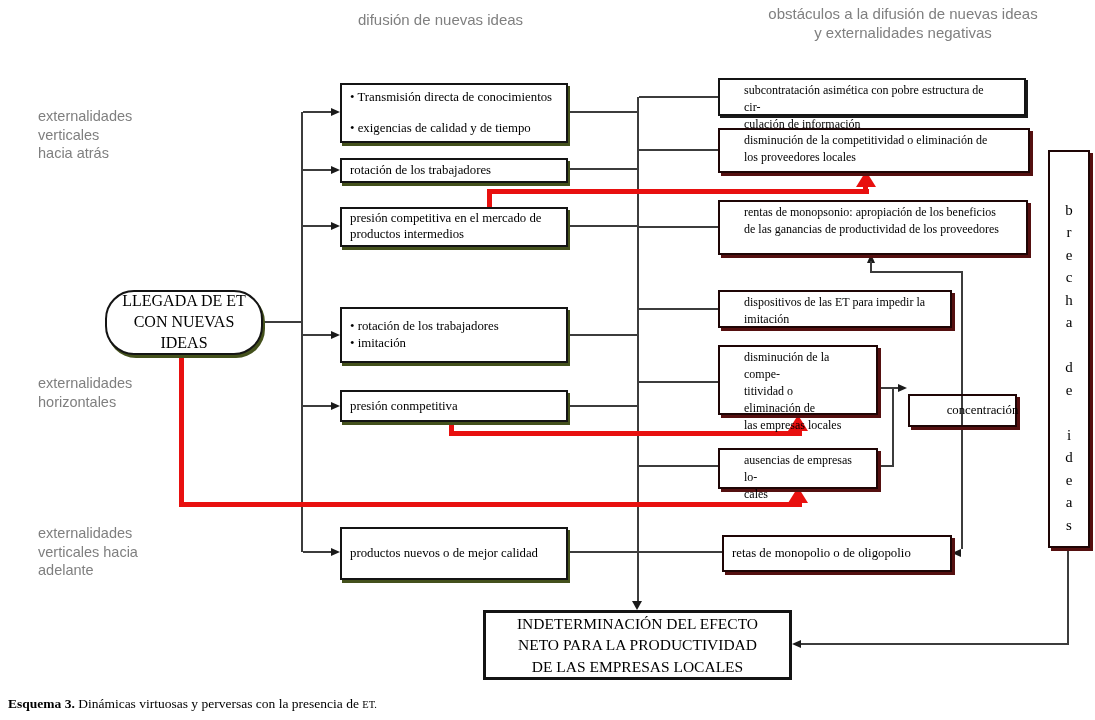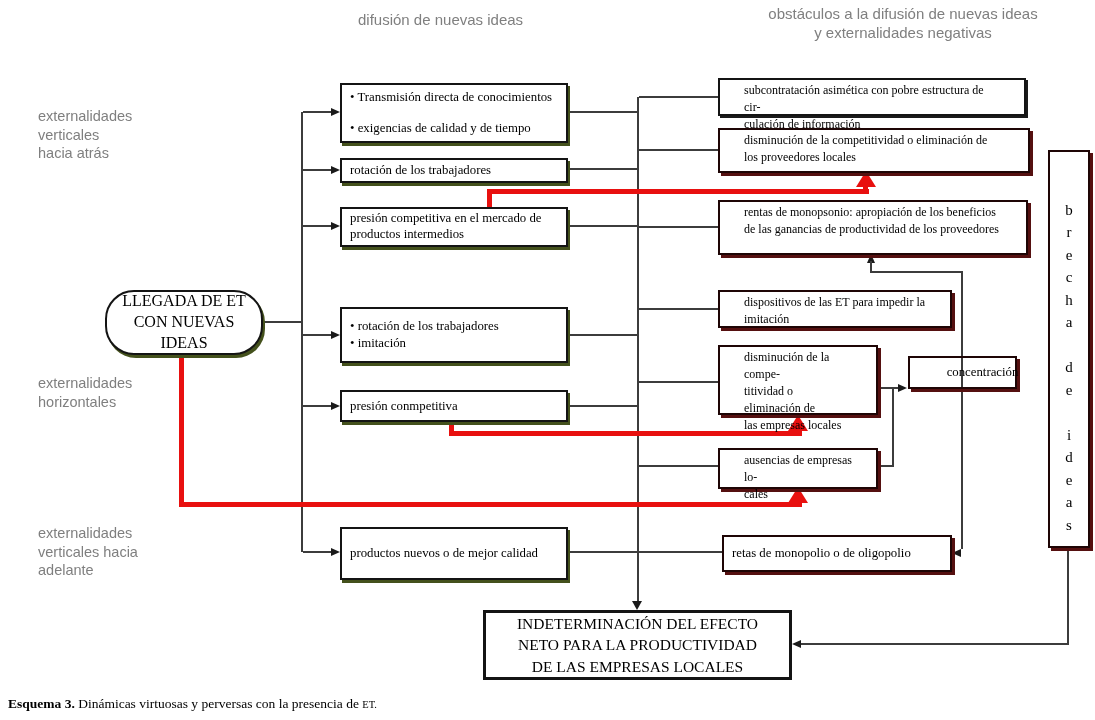--- a/index.html
+++ b/index.html
@@ -143,21 +143,21 @@
   <div class="box maroon rbox" style="left:718px;top:200px;width:310px;height:55px;">rentas de monopsonio: apropiación de los beneficios
 de las ganancias de productividad de los proveedores</div>
 
   <div class="box maroon rbox" style="left:718px;top:290px;width:234px;height:38px;">dispositivos de las ET para impedir la
 imitación</div>
 
   <div class="box maroon rbox" style="left:718px;top:345px;width:160px;height:70px;">disminución de la compe-
 titividad o eliminación de
 las empresas locales</div>
 
-  <div class="box maroon center" style="left:908px;top:356px;width:109px;height:33px;background:transparent;font-size:12.8px;padding-left:48px;">concentración</div>
+  <div class="box maroon center" style="left:908px;top:394px;width:109px;height:33px;background:transparent;font-size:12.8px;padding-left:48px;">concentración</div>
 
   <div class="box maroon rbox" style="left:718px;top:448px;width:160px;height:41px;">ausencias de empresas lo-
 cales</div>
 
   <div class="box maroon vcenter" style="left:722px;top:535px;width:230px;height:37px;font-size:12.8px;padding:12px 8px;">retas de monopolio o de oligopolio</div>
 
   <div class="box maroon center" style="left:1048px;top:150px;width:42px;height:398px;padding:0;">
     <span class="brecha-text">brecha
 
 de

